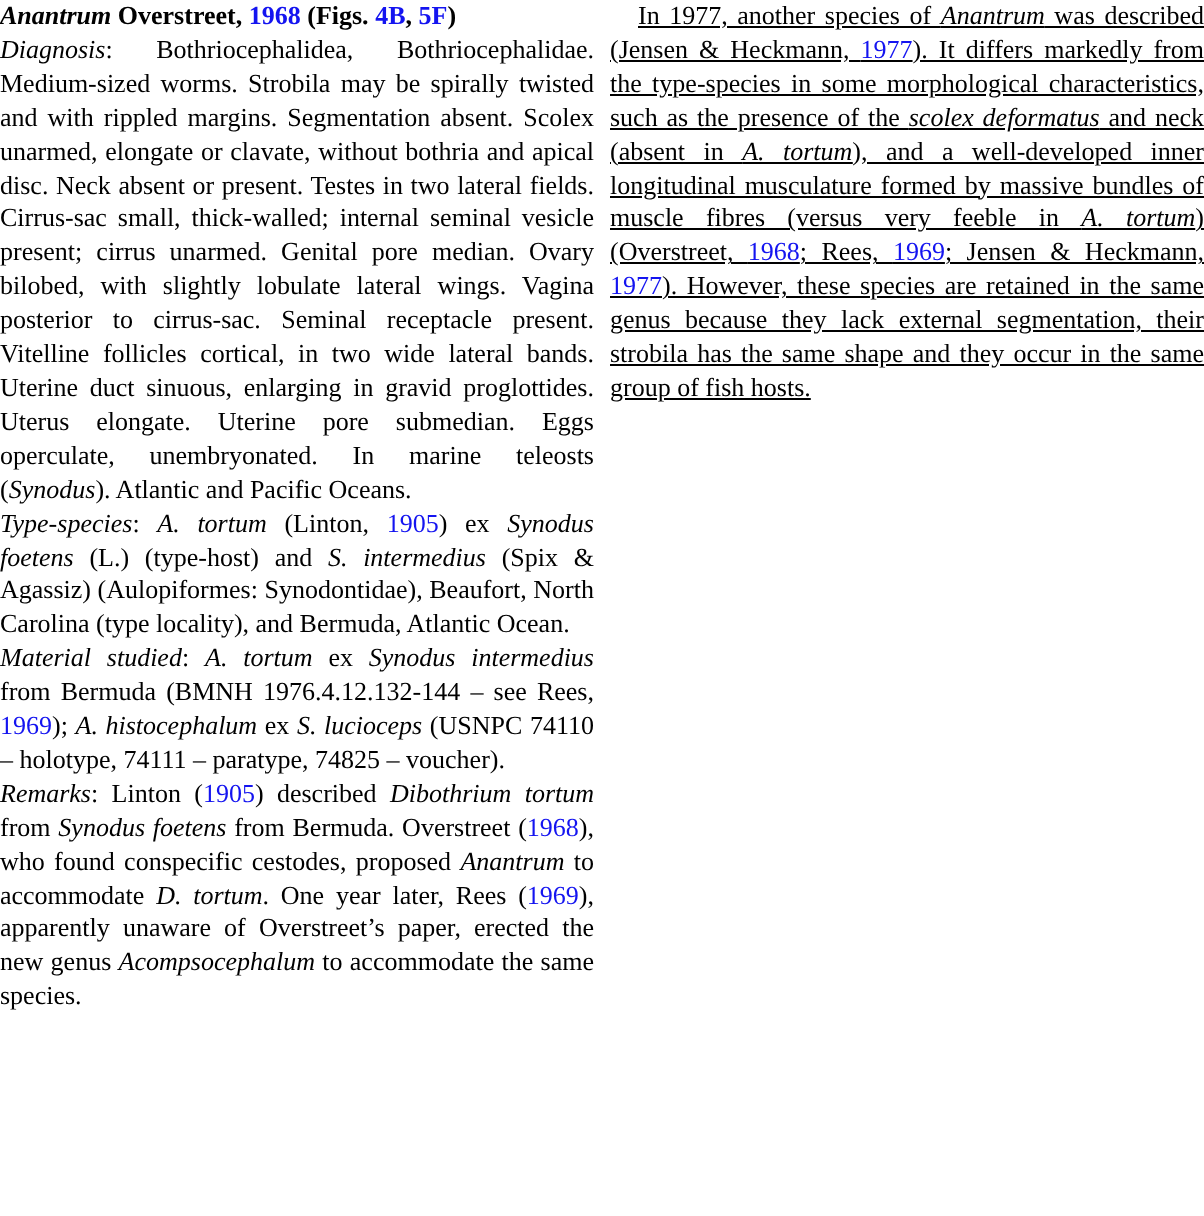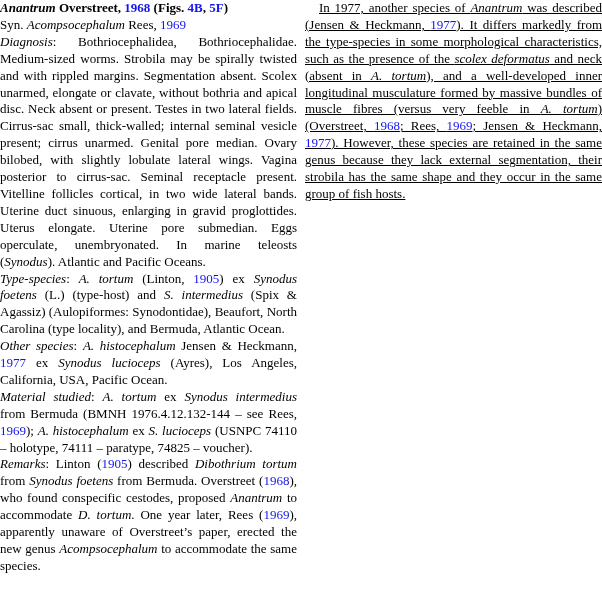--- a/index.html
+++ b/index.html
@@ -37,23 +37,21 @@
   .run-b { font-weight: bold; }
   .run-bi { font-weight: bold; font-style: italic; }
   .run-cite { color: var(--cite-color, #1414f0); }
 </style>
 </head>
 <body>
 
 <div class="page">
   <div class="col">
     <p><span class="run-bi">Anantrum</span><span class="run-b"> Overstreet, </span><span class="run-b run-cite">1968</span><span class="run-b"> (Figs. </span><span class="run-b run-cite">4B</span><span class="run-b">, </span><span class="run-b run-cite">5F</span><span class="run-b">)</span></p>
-    <p><span>Syn. </span><span class="run-i">Acompsocephalum</span><span> Rees, </span><span class="run-cite">1969</span></p>
     <p><span class="run-i">Diagnosis</span><span>: Bothriocephalidea, Bothriocephalidae. Medium-sized worms. Strobila may be spirally twisted and with rippled margins. Segmentation absent. Scolex unarmed, elongate or clavate, without bothria and apical disc. Neck absent or present. Testes in two lateral fields. Cirrus-sac small, thick-walled; internal seminal vesicle present; cirrus unarmed. Genital pore median. Ovary bilobed, with slightly lobulate lateral wings. Vagina posterior to cirrus-sac. Seminal receptacle present. Vitelline follicles cortical, in two wide lateral bands. Uterine duct sinuous, enlarging in gravid proglottides. Uterus elongate. Uterine pore submedian. Eggs operculate, unembryonated. In marine teleosts (</span><span class="run-i">Synodus</span><span>). Atlantic and Pacific Oceans.</span></p>
     <p><span class="run-i">Type-species</span><span>: </span><span class="run-i">A. tortum</span><span> (Linton, </span><span class="run-cite">1905</span><span>) ex </span><span class="run-i">Synodus foetens</span><span> (L.) (type-host) and </span><span class="run-i">S. intermedius</span><span> (Spix &amp; Agassiz) (Aulopiformes: Synodontidae), Beaufort, North Carolina (type locality), and Bermuda, Atlantic Ocean.</span></p>
-    <p><span class="run-i">Other species</span><span>: </span><span class="run-i">A. histocephalum</span><span> Jensen &amp; Heckmann, </span><span class="run-cite">1977</span><span> ex </span><span class="run-i">Synodus lucioceps</span><span> (Ayres), Los Angeles, California, USA, Pacific Ocean.</span></p>
     <p><span class="run-i">Material studied</span><span>: </span><span class="run-i">A. tortum</span><span> ex </span><span class="run-i">Synodus intermedius</span><span> from Bermuda (BMNH 1976.4.12.132-144 – see Rees, </span><span class="run-cite">1969</span><span>); </span><span class="run-i">A. histocephalum</span><span> ex </span><span class="run-i">S. lucioceps</span><span> (USNPC 74110 – holotype, 74111 – paratype, 74825 – voucher).</span></p>
     <p><span class="run-i">Remarks</span><span>: Linton (</span><span class="run-cite">1905</span><span>) described </span><span class="run-i">Dibothrium tortum</span><span> from </span><span class="run-i">Synodus foetens</span><span> from Bermuda. Overstreet (</span><span class="run-cite">1968</span><span>), who found conspecific cestodes, proposed </span><span class="run-i">Anantrum</span><span> to accommodate </span><span class="run-i">D. tortum</span><span>. One year later, Rees (</span><span class="run-cite">1969</span><span>), apparently unaware of Overstreet’s paper, erected the new genus </span><span class="run-i">Acompsocephalum</span><span> to accommodate the same species.</span></p>
   </div>
   <div class="col">
     <p class="indent-first"><span>In 1977, another species of </span><span class="run-i">Anantrum</span><span> was described (Jensen &amp; Heckmann, </span><span class="run-cite">1977</span><span>). It differs markedly from the type-species in some morphological characteristics, such as the presence of the </span><span class="run-i">scolex deformatus</span><span> and neck (absent in </span><span class="run-i">A. tortum</span><span>), and a well-developed inner longitudinal musculature formed by massive bundles of muscle fibres (versus very feeble in </span><span class="run-i">A. tortum</span><span>) (Overstreet, </span><span class="run-cite">1968</span><span>; Rees, </span><span class="run-cite">1969</span><span>; Jensen &amp; Heckmann, </span><span class="run-cite">1977</span><span>). However, these species are retained in the same genus because they lack external segmentation, their strobila has the same shape and they occur in the same group of fish hosts.</span></p>
   </div>
 </div>
 
 </body></html>

